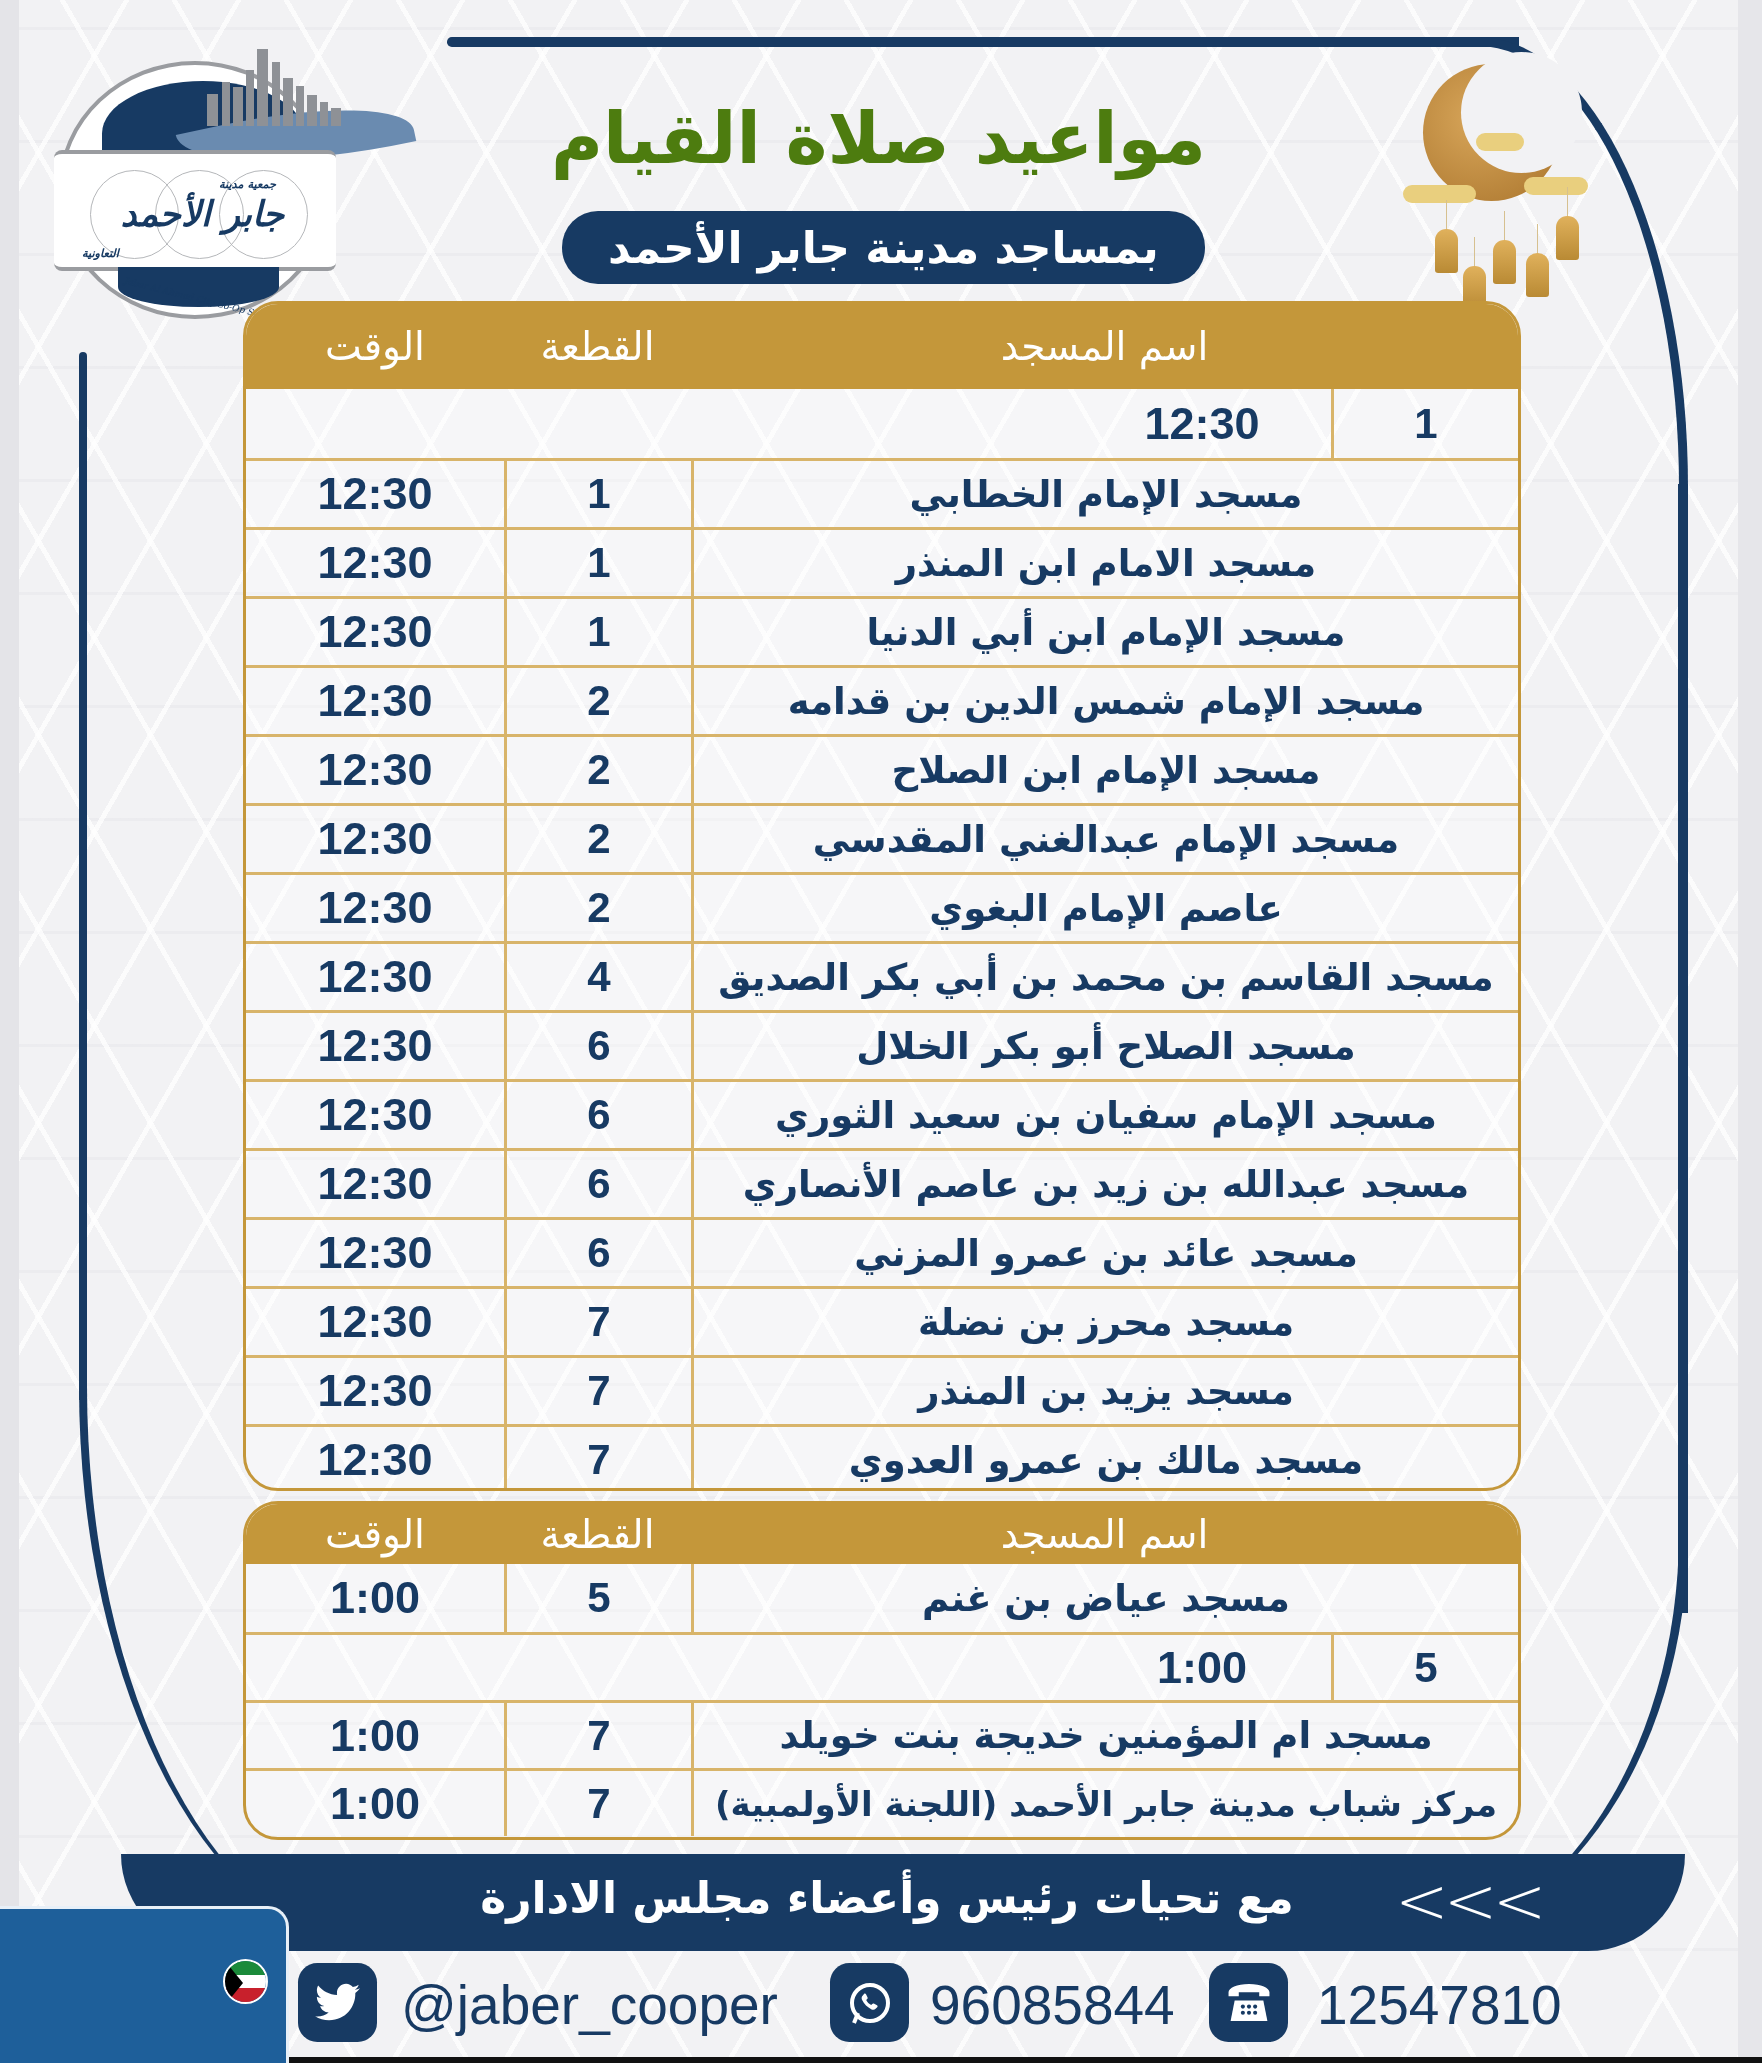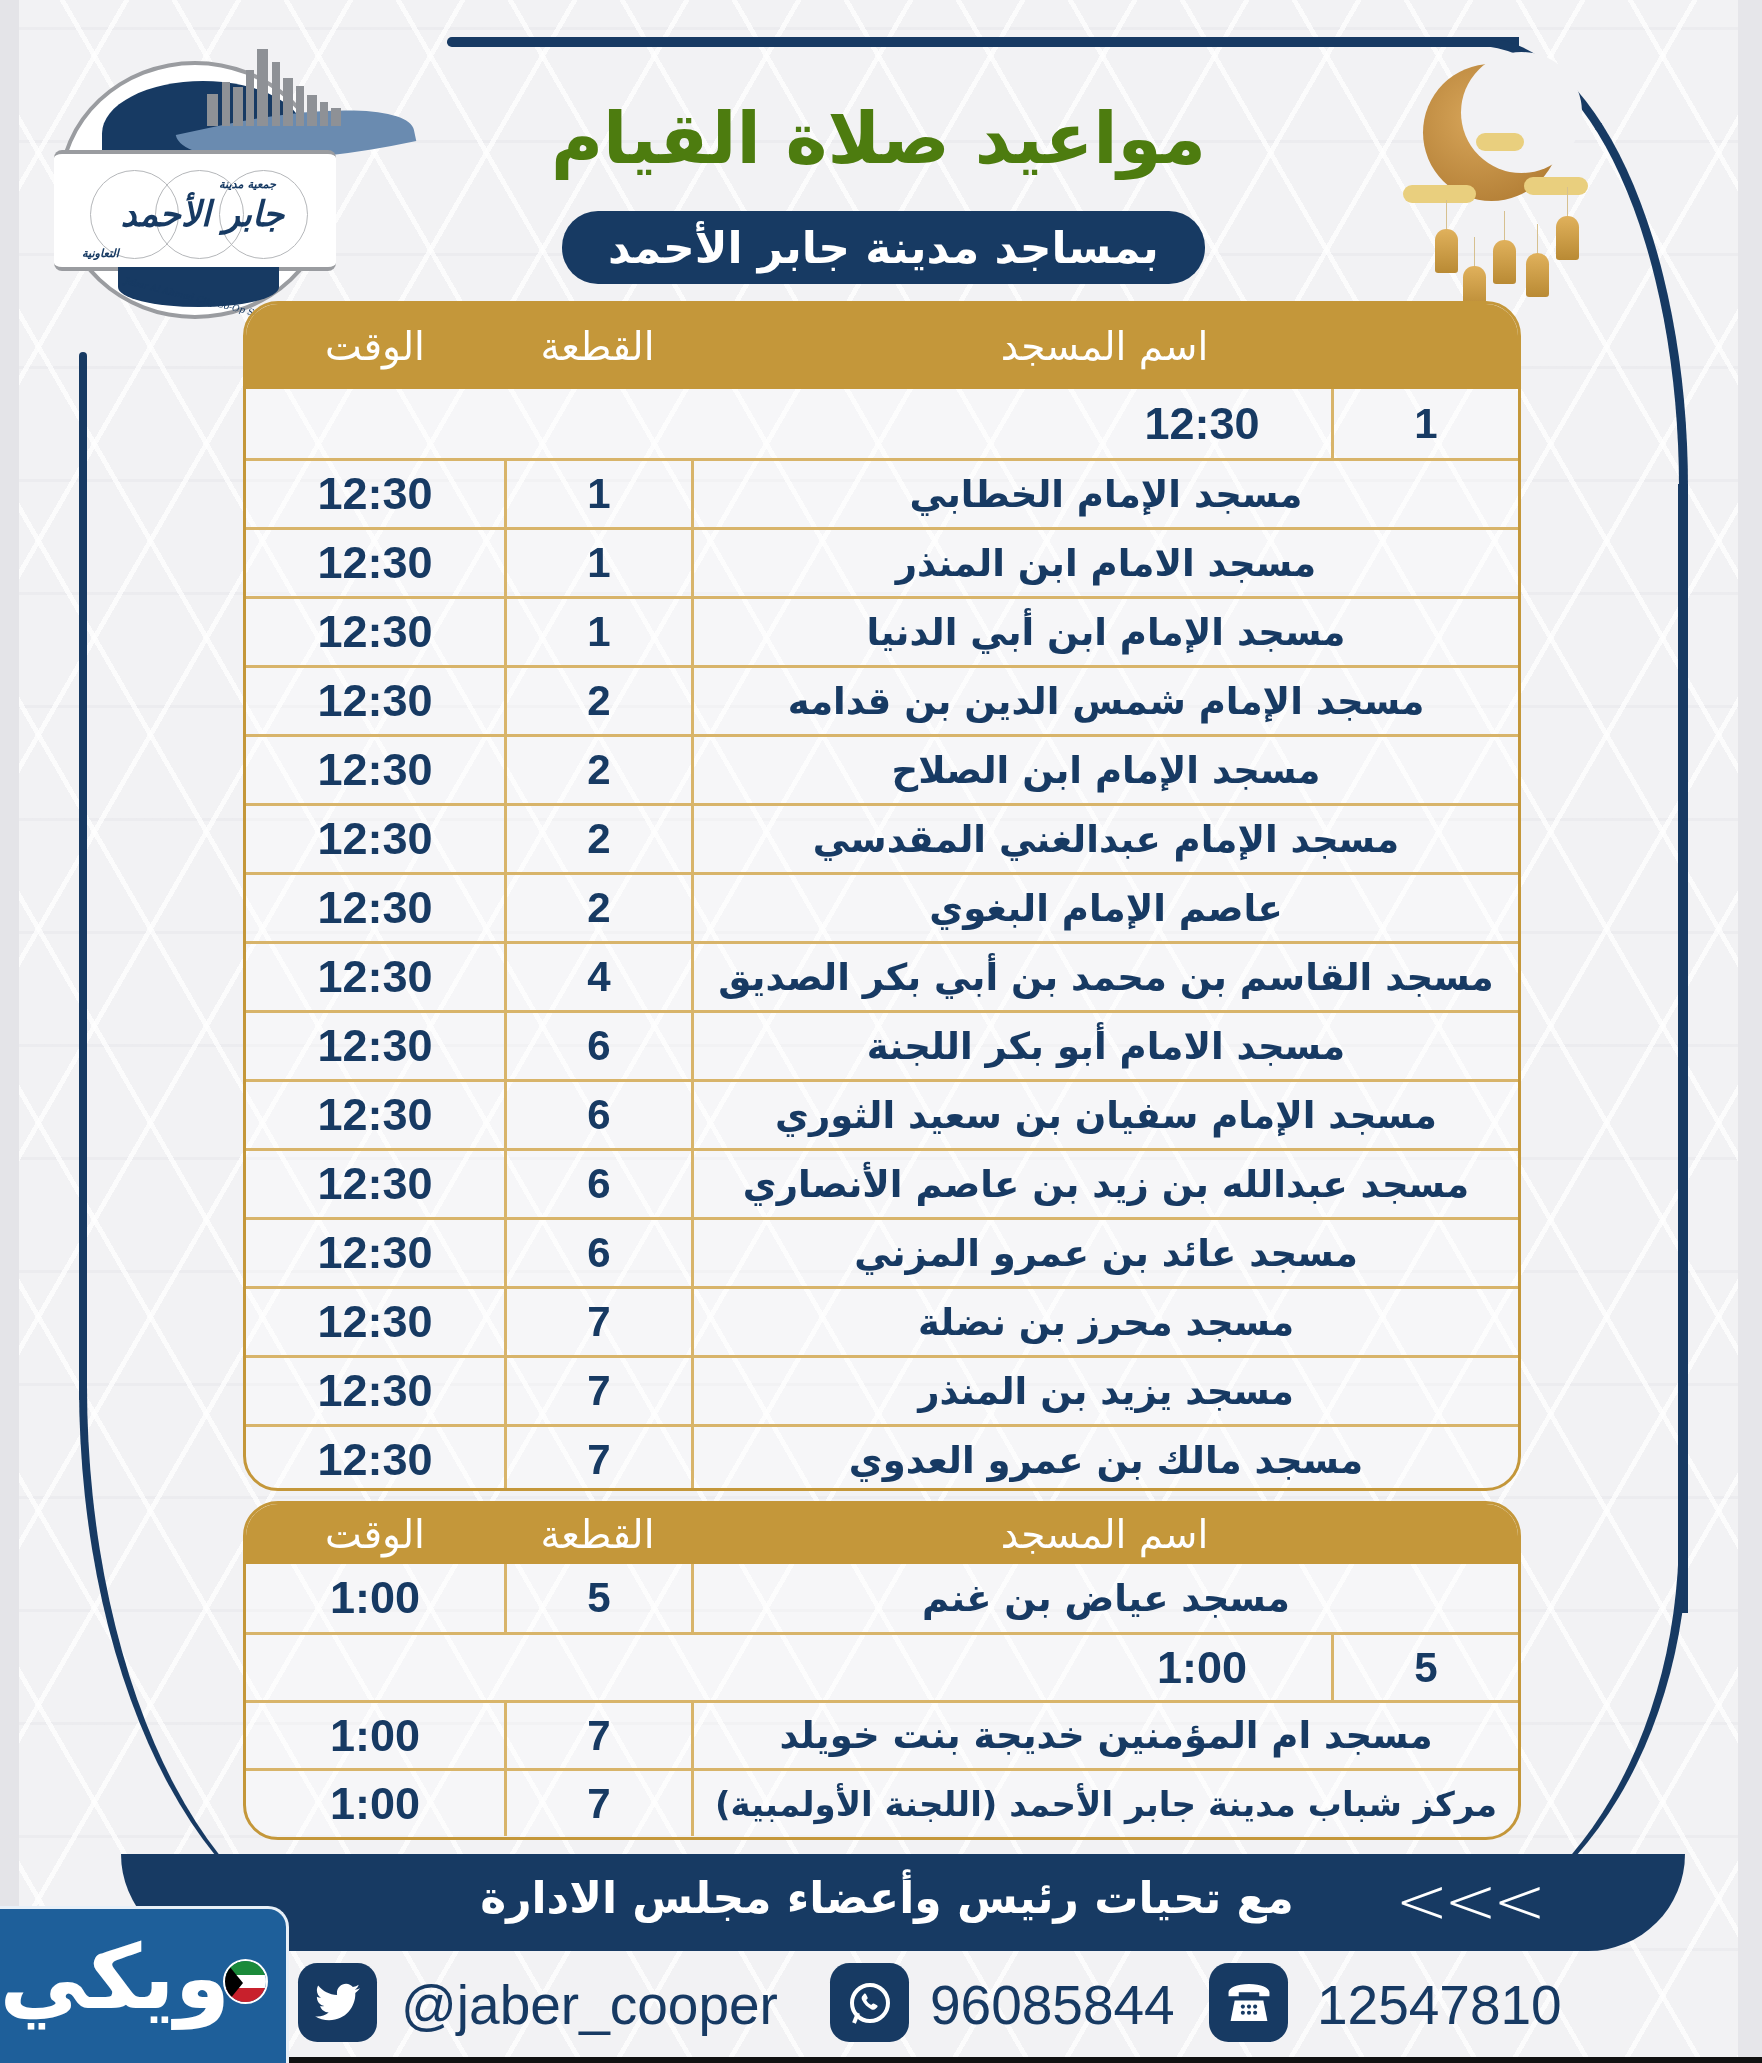--- a/index.html
+++ b/index.html
@@ -210,21 +210,21 @@
         <div class="col-name">عاصم الإمام البغوي</div>
         <div class="col-block">2</div>
         <div class="col-time">12:30</div>
       </div>
     <div class="row">
         <div class="col-name">مسجد القاسم بن محمد بن أبي بكر الصديق</div>
         <div class="col-block">4</div>
         <div class="col-time">12:30</div>
       </div>
     <div class="row">
-        <div class="col-name">مسجد الامام أبو بكر اللجنة</div>
+        <div class="col-name">مسجد الصلاح أبو بكر الخلال</div>
         <div class="col-block">6</div>
         <div class="col-time">12:30</div>
       </div>
     <div class="row">
         <div class="col-name">مسجد الإمام سفيان بن سعيد الثوري</div>
         <div class="col-block">6</div>
         <div class="col-time">12:30</div>
       </div>
     <div class="row">
         <div class="col-name">مسجد عبدالله بن زيد بن عاصم الأنصاري</div>
@@ -318,21 +318,20 @@
           <circle cx="9" cy="16" r="1"></circle>
           <circle cx="12" cy="16" r="1"></circle>
           <circle cx="15" cy="16" r="1"></circle>
         </g>
       </svg>
   </div>
   <div class="c-text" style="left:108px">12547810</div>
 </div>
 
 <div class="wiki">
-  <div class="wiki-text">ويكي</div>
   <div class="wiki-flag">
     <div class="g"></div>
       <div class="w"></div>
       <div class="r"></div>
       <div class="b"></div>
   </div>
 </div>
 <div class="bottom-bar"></div>
 
 

